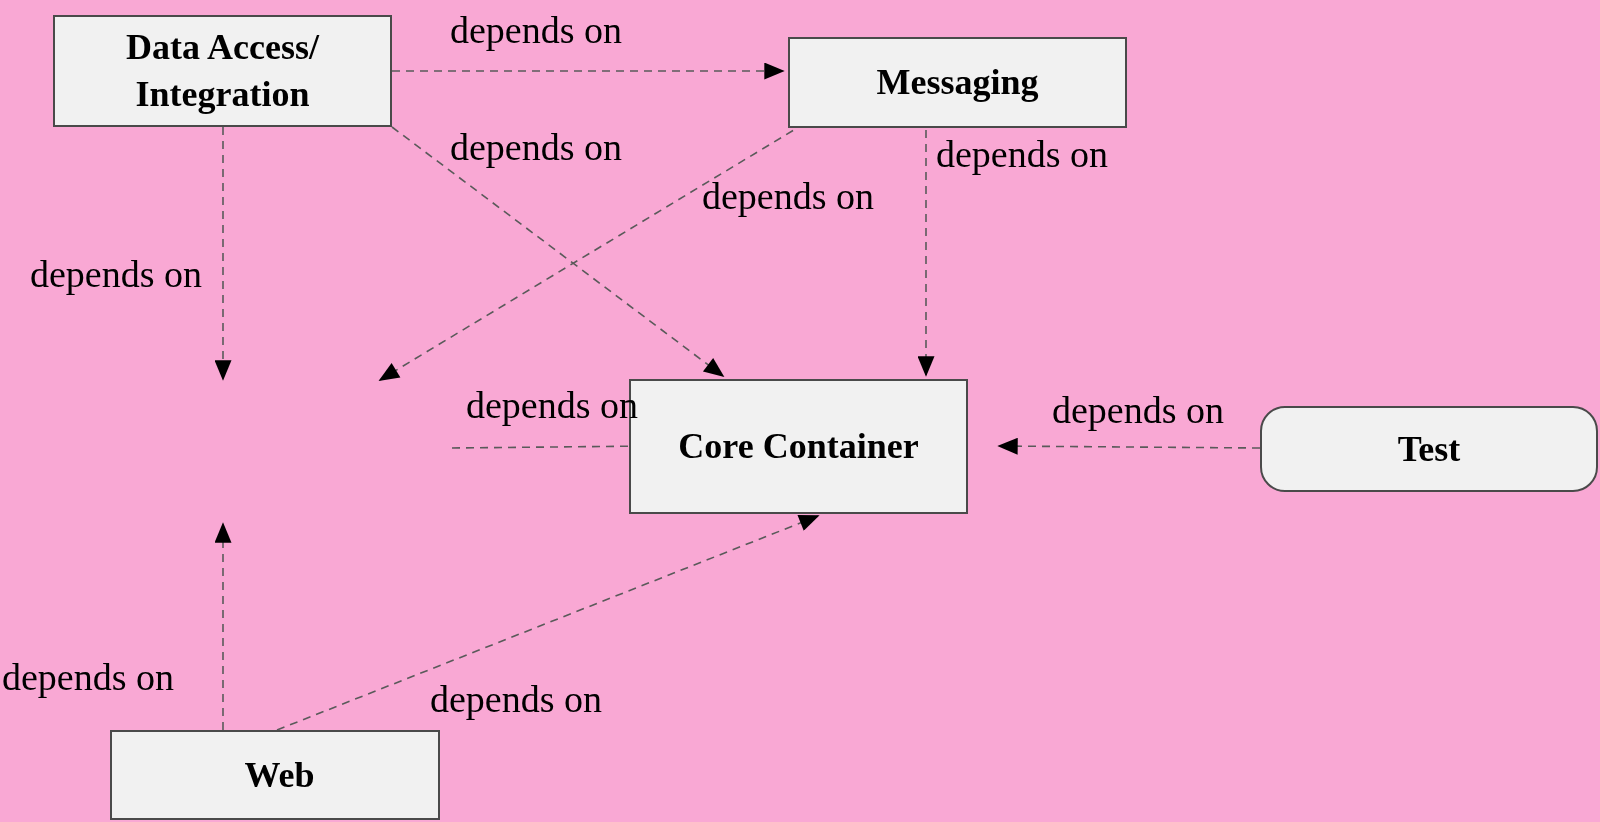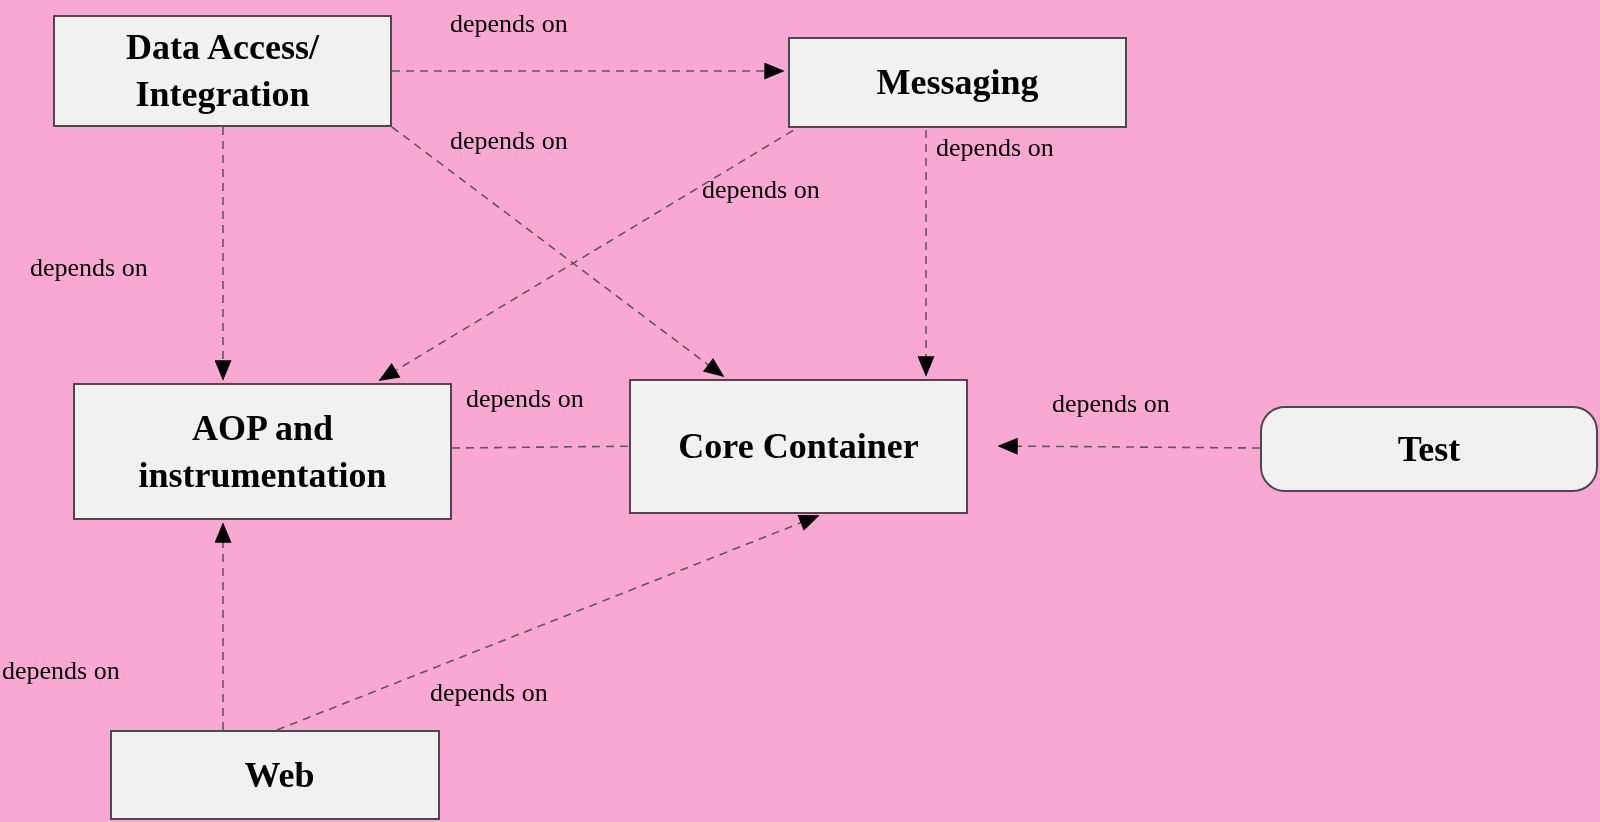--- a/index.html
+++ b/index.html
@@ -32,21 +32,21 @@
     justify-content: center;
     text-align: center;
     font-weight: bold;
     font-size: 36px;
     line-height: 1.3;
     color: #000000;
     white-space: pre-line;
   }
   .edge-label {
     position: absolute;
-    font-size: 26px;
+    font-size: 38px;
     line-height: 1.1;
     color: #000000;
     white-space: nowrap;
   }
   .node-data-access { left: 53px;  top: 15px;  width: 339px; height: 112px; }
   .node-messaging   { left: 788px; top: 37px;  width: 339px; height: 91px;  }
   .node-aop         { left: 73px;  top: 383px; width: 379px; height: 137px; }
   .node-core        { left: 629px; top: 379px; width: 339px; height: 135px; }
   .node-test        { left: 1260px;top: 406px; width: 338px; height: 86px; border-radius: 25px;  }
   .node-web         { left: 110px; top: 730px; width: 330px; height: 90px; padding-left: 9px;  }
@@ -79,22 +79,20 @@
     <line class="edge" x1="926" y1="116" x2="926" y2="375" marker-end="url(#arrow)"></line>
     <line class="edge" x1="452" y1="448" x2="652" y2="446" marker-end="url(#arrow)"></line>
     <line class="edge" x1="1260" y1="448" x2="999" y2="446" marker-end="url(#arrow)"></line>
     <line class="edge" x1="223" y1="730" x2="223" y2="524" marker-end="url(#arrow)"></line>
     <line class="edge" x1="277" y1="730" x2="818" y2="516" marker-end="url(#arrow)"></line>
   </svg>
 
   <div class="node node-data-access">Data Access/
 Integration</div>
   <div class="node node-messaging">Messaging</div>
-  <div class="node node-aop">AOP and
-instrumentation</div>
   <div class="node node-core">Core Container</div>
   <div class="node node-test">Test</div>
   <div class="node node-web">Web</div>
 
   <div class="edge-label lbl-da-msg">depends on</div>
   <div class="edge-label lbl-da-aop">depends on</div>
   <div class="edge-label lbl-da-core">depends on</div>
   <div class="edge-label lbl-msg-aop">depends on</div>
   <div class="edge-label lbl-msg-core">depends on</div>
   <div class="edge-label lbl-aop-core">depends on</div>

